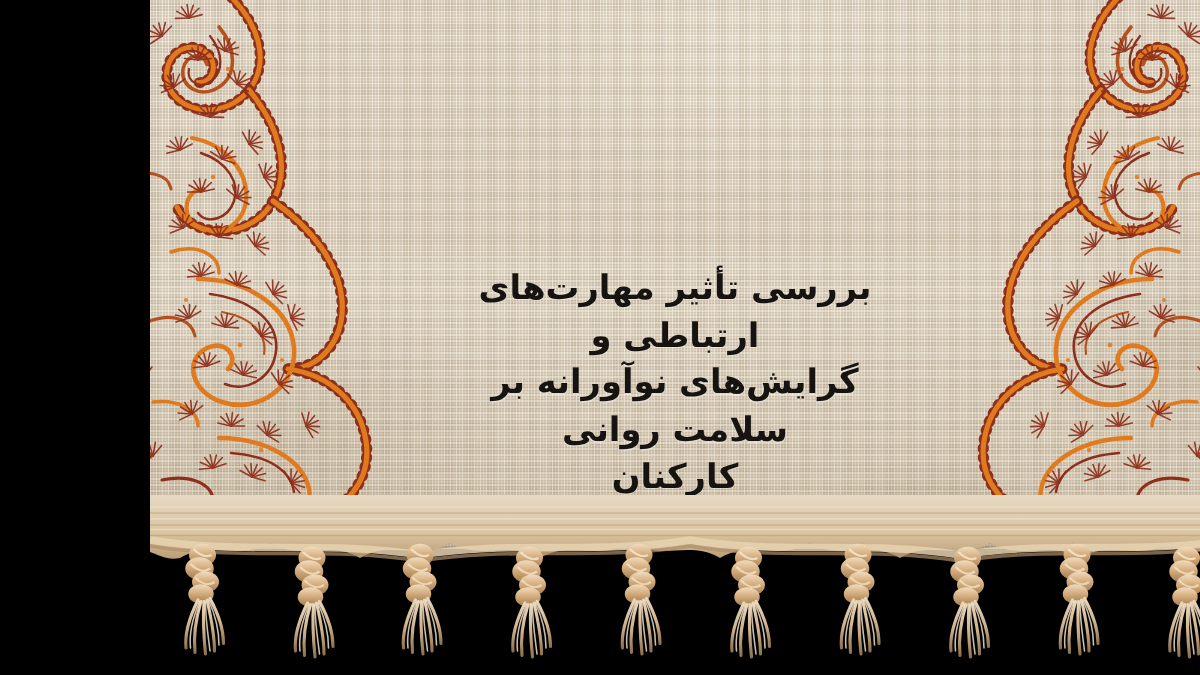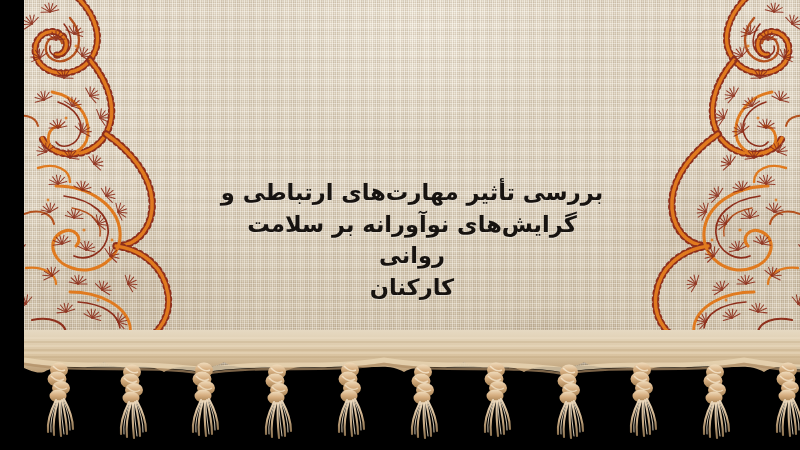--- a/index.html
+++ b/index.html
@@ -1,19 +1,19 @@
 <!DOCTYPE html>
 <html lang="fa" dir="rtl"><head>
 <meta charset="utf-8">
 <title>Pateh Title Slide</title>
 <style>
   html,body{margin:0;padding:0;background:#000;}
   #stage{
     position:relative;
-    width:776px;height:450px;
+    width:700px;height:450px;
     overflow:hidden;
     background:#8b5cf6;
     font-family:"DejaVu Sans","Liberation Sans",sans-serif;
   }
 
   
   .cloth{
     position:absolute;
     left:0;top:0;width:800px;height:372px;
     background:

